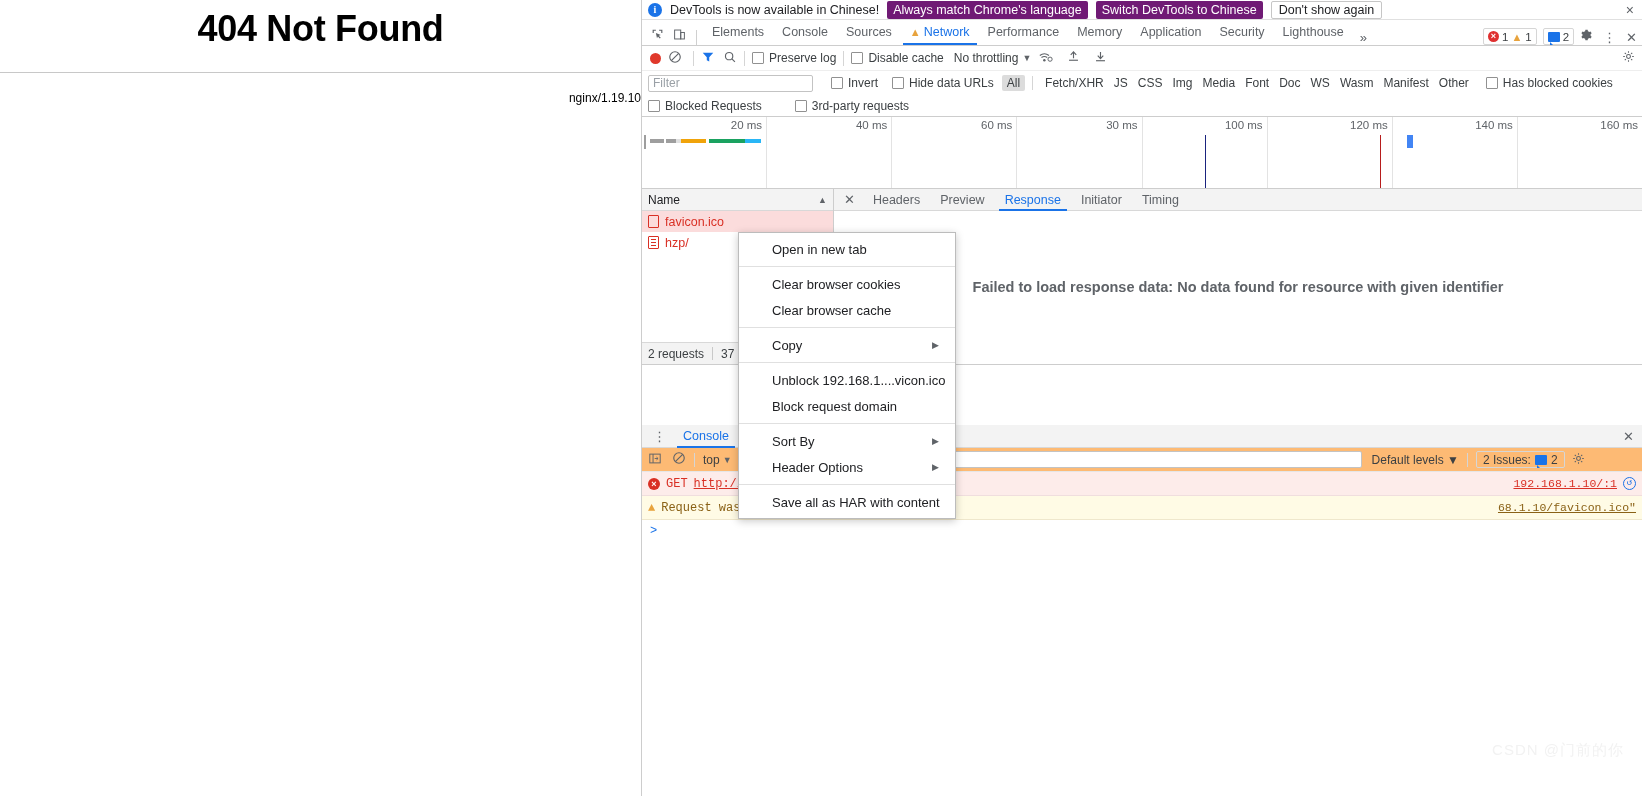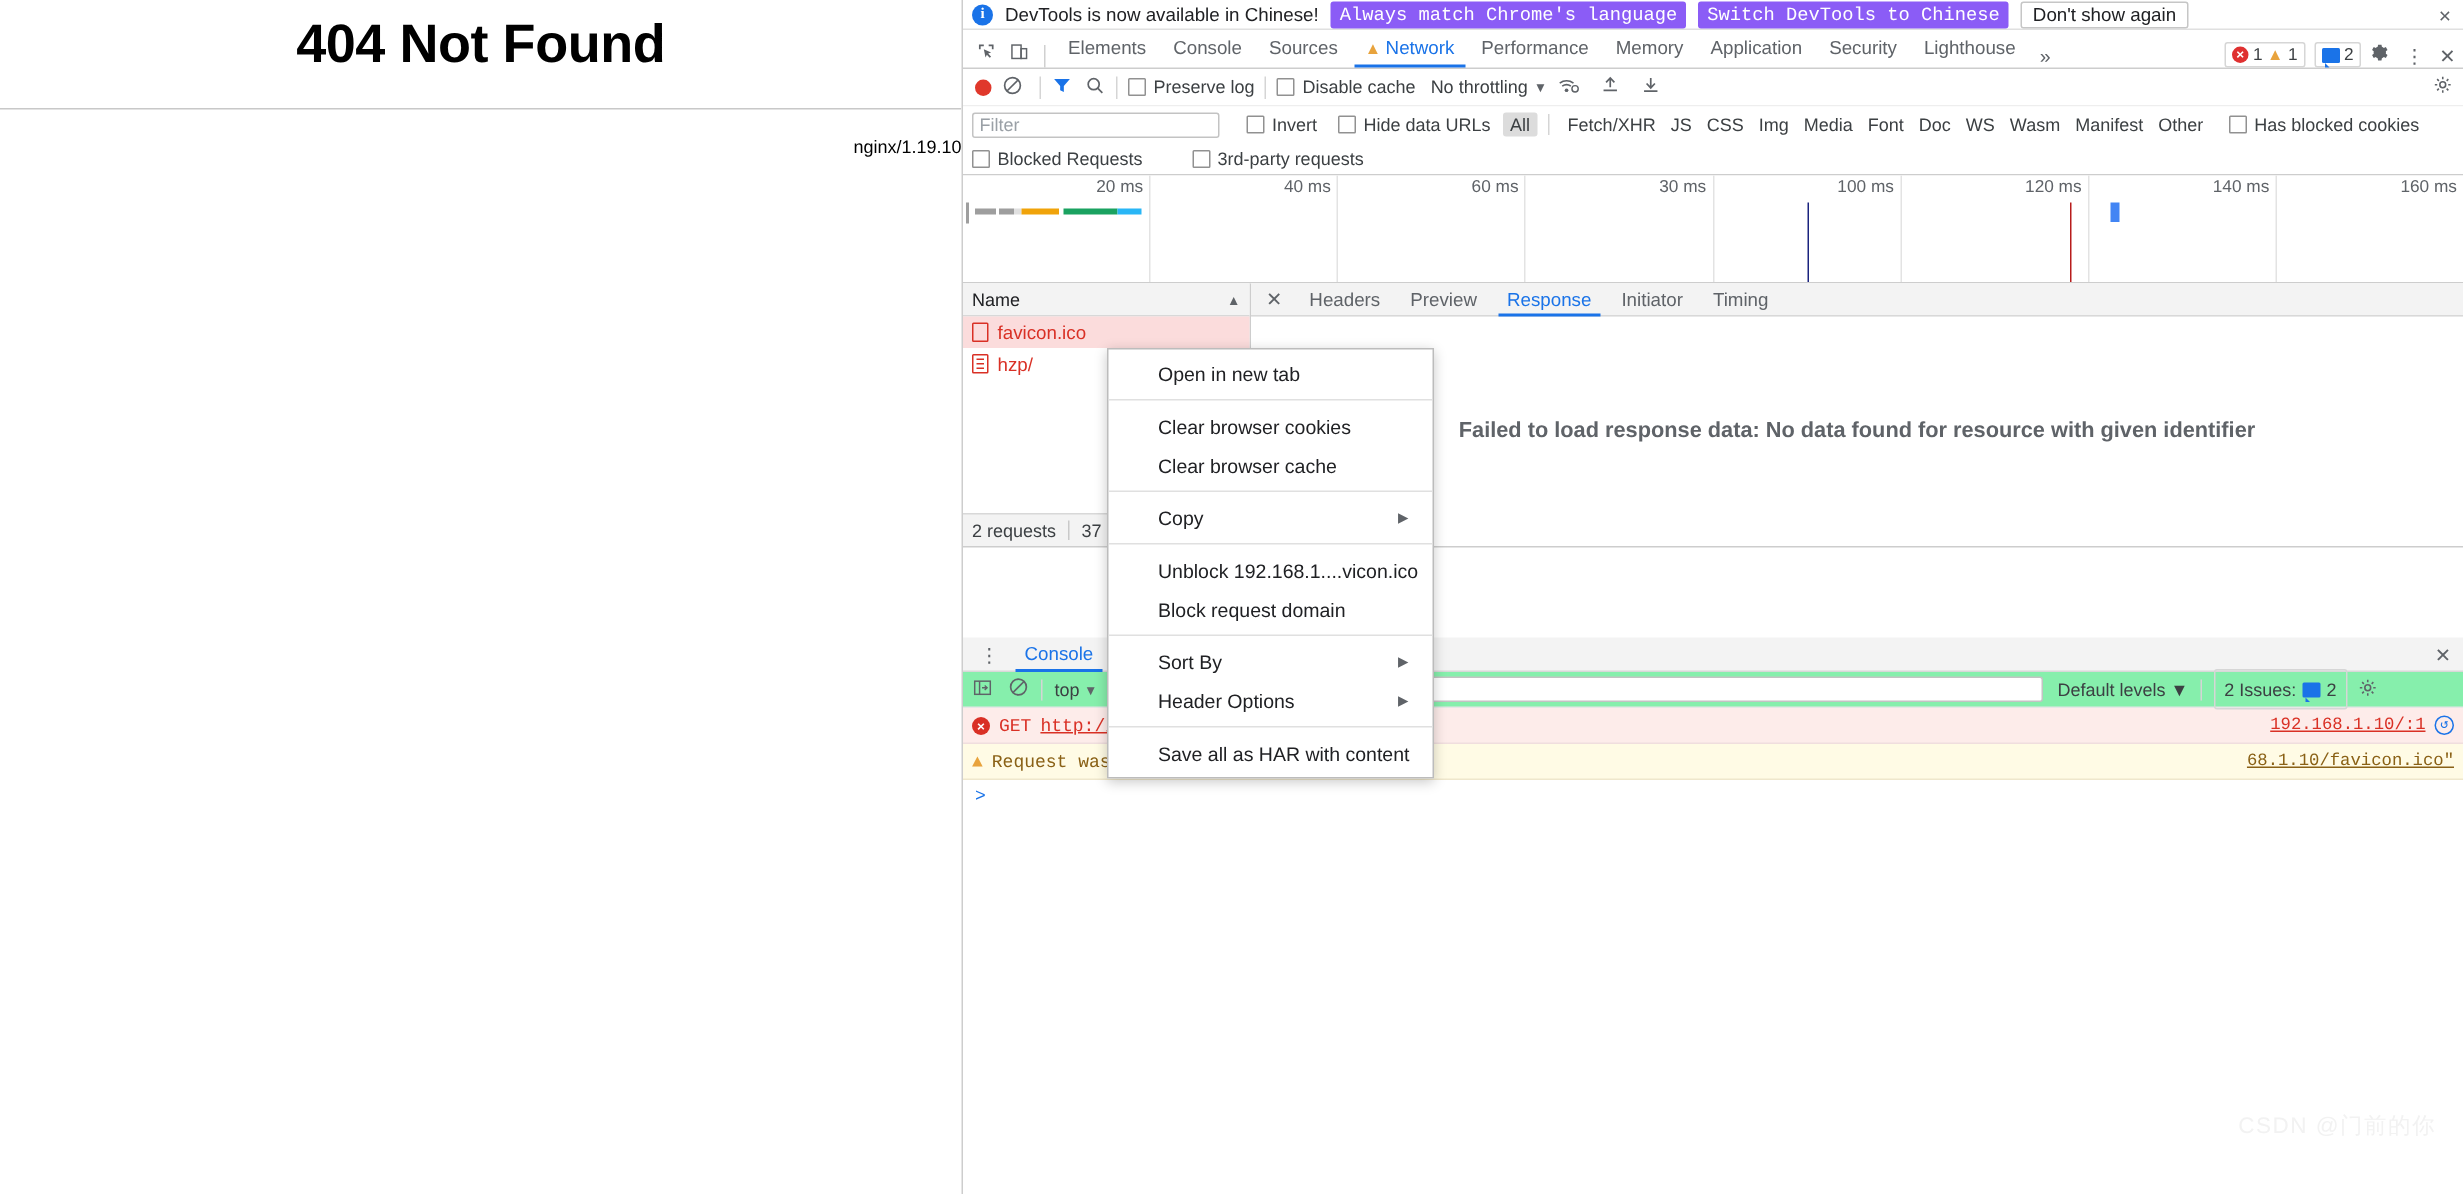--- a/index.html
+++ b/index.html
@@ -48,23 +48,23 @@
     white-space:nowrap;
   }
   .notice .info-ic {
     width:14px; height:14px; border-radius:50%;
     background:#1a73e8; color:#fff; font-size:10px; line-height:14px;
     text-align:center; font-weight:bold; flex:0 0 auto;
     font-family:"Liberation Serif", serif;
   }
   .notice .msg { color:#202124; }
   .notice .btn-primary {
-    background:#8b5cf6; color:#fff; border:0; border-radius:2px;
+    background:#701a75; color:#fff; border:0; border-radius:2px;
     padding:2px 6px; font-size:12.5px; cursor:pointer;
-    font-family:Liberation Mono, monospace; height:18px; line-height:14px;
+    font-family:Liberation Sans, sans-serif; height:18px; line-height:14px;
   }
   .notice .btn-plain {
     background:#fff; color:#202124; border:1px solid #c6c6c6; border-radius:2px;
     padding:2px 7px; font-size:12.5px; cursor:pointer;
     font-family:"Liberation Sans", sans-serif; height:18px; line-height:13px;
   }
   .notice .spacer { flex:1 1 auto; }
   .notice .close-x { color:#5f6368; font-size:14px; cursor:pointer; padding:0 2px; }
 
   
@@ -228,35 +228,35 @@
     position:relative; cursor:pointer;
   }
   .drawer-tabs .dtab::after{
     content:""; position:absolute; left:4px; right:4px; bottom:0; height:2px; background:#1a73e8;
   }
   .drawer-tabs .grow{flex:1 1 auto;}
   .drawer-tabs .closex{color:#5f6368;cursor:pointer;padding:0 8px;font-size:13px;}
 
   .console-toolbar {
     height:24px; display:flex; align-items:center; gap:0; padding-left:6px;
-    border-bottom:1px solid #e6e6e6; background:#86efac; font-size:12px; color:#3c4043;text-align:center;
+    border-bottom:1px solid #e6e6e6; background:#fdba74; font-size:12px; color:#3c4043;text-align:center;
   }
   .console-toolbar .sidebar-ic { color:#5f6368; cursor:pointer; font-size:13px; }
   .console-toolbar .ban-ic { color:#5f6368; cursor:pointer; margin-left:10px; font-size:13px; }
   .console-toolbar .vsep { width:1px;height:14px;background:#d5d5d5;margin:0 8px; }
   .console-toolbar .ctx { cursor:pointer; }
   .console-toolbar .caret { font-size:9px; color:#5f6368; margin-left:3px;}
   .console-toolbar .cfilter {
     flex:1 1 auto; height:17px; margin:0 10px; border:1px solid #c3c3c3; border-radius:2px;
     background:#fff; max-width:620px;
   }
   .console-toolbar .levels { cursor:pointer; color:#3c4043; }
   .console-toolbar .issues {
     display:inline-flex; align-items:center; gap:4px; border:1px solid #d6d6d6;
-    border-radius:2px; height:27px; padding:0 6px; cursor:pointer; color:#3c4043;
+    border-radius:2px; height:17px; padding:0 6px; cursor:pointer; color:#3c4043;
   }
   .console-toolbar .msg-sq {
     width:12px;height:10px;background:#1a73e8;border-radius:1px;display:inline-block;position:relative;
   }
   .console-toolbar .msg-sq::after{
     content:""; position:absolute; left:2px; bottom:-3px; width:0;height:0;
     border-left:3px solid #1a73e8; border-top:3px solid transparent;
   }
   .console-toolbar .gear2 { color:#5f6368; cursor:pointer; padding:0 7px; font-size:13px; }
 

